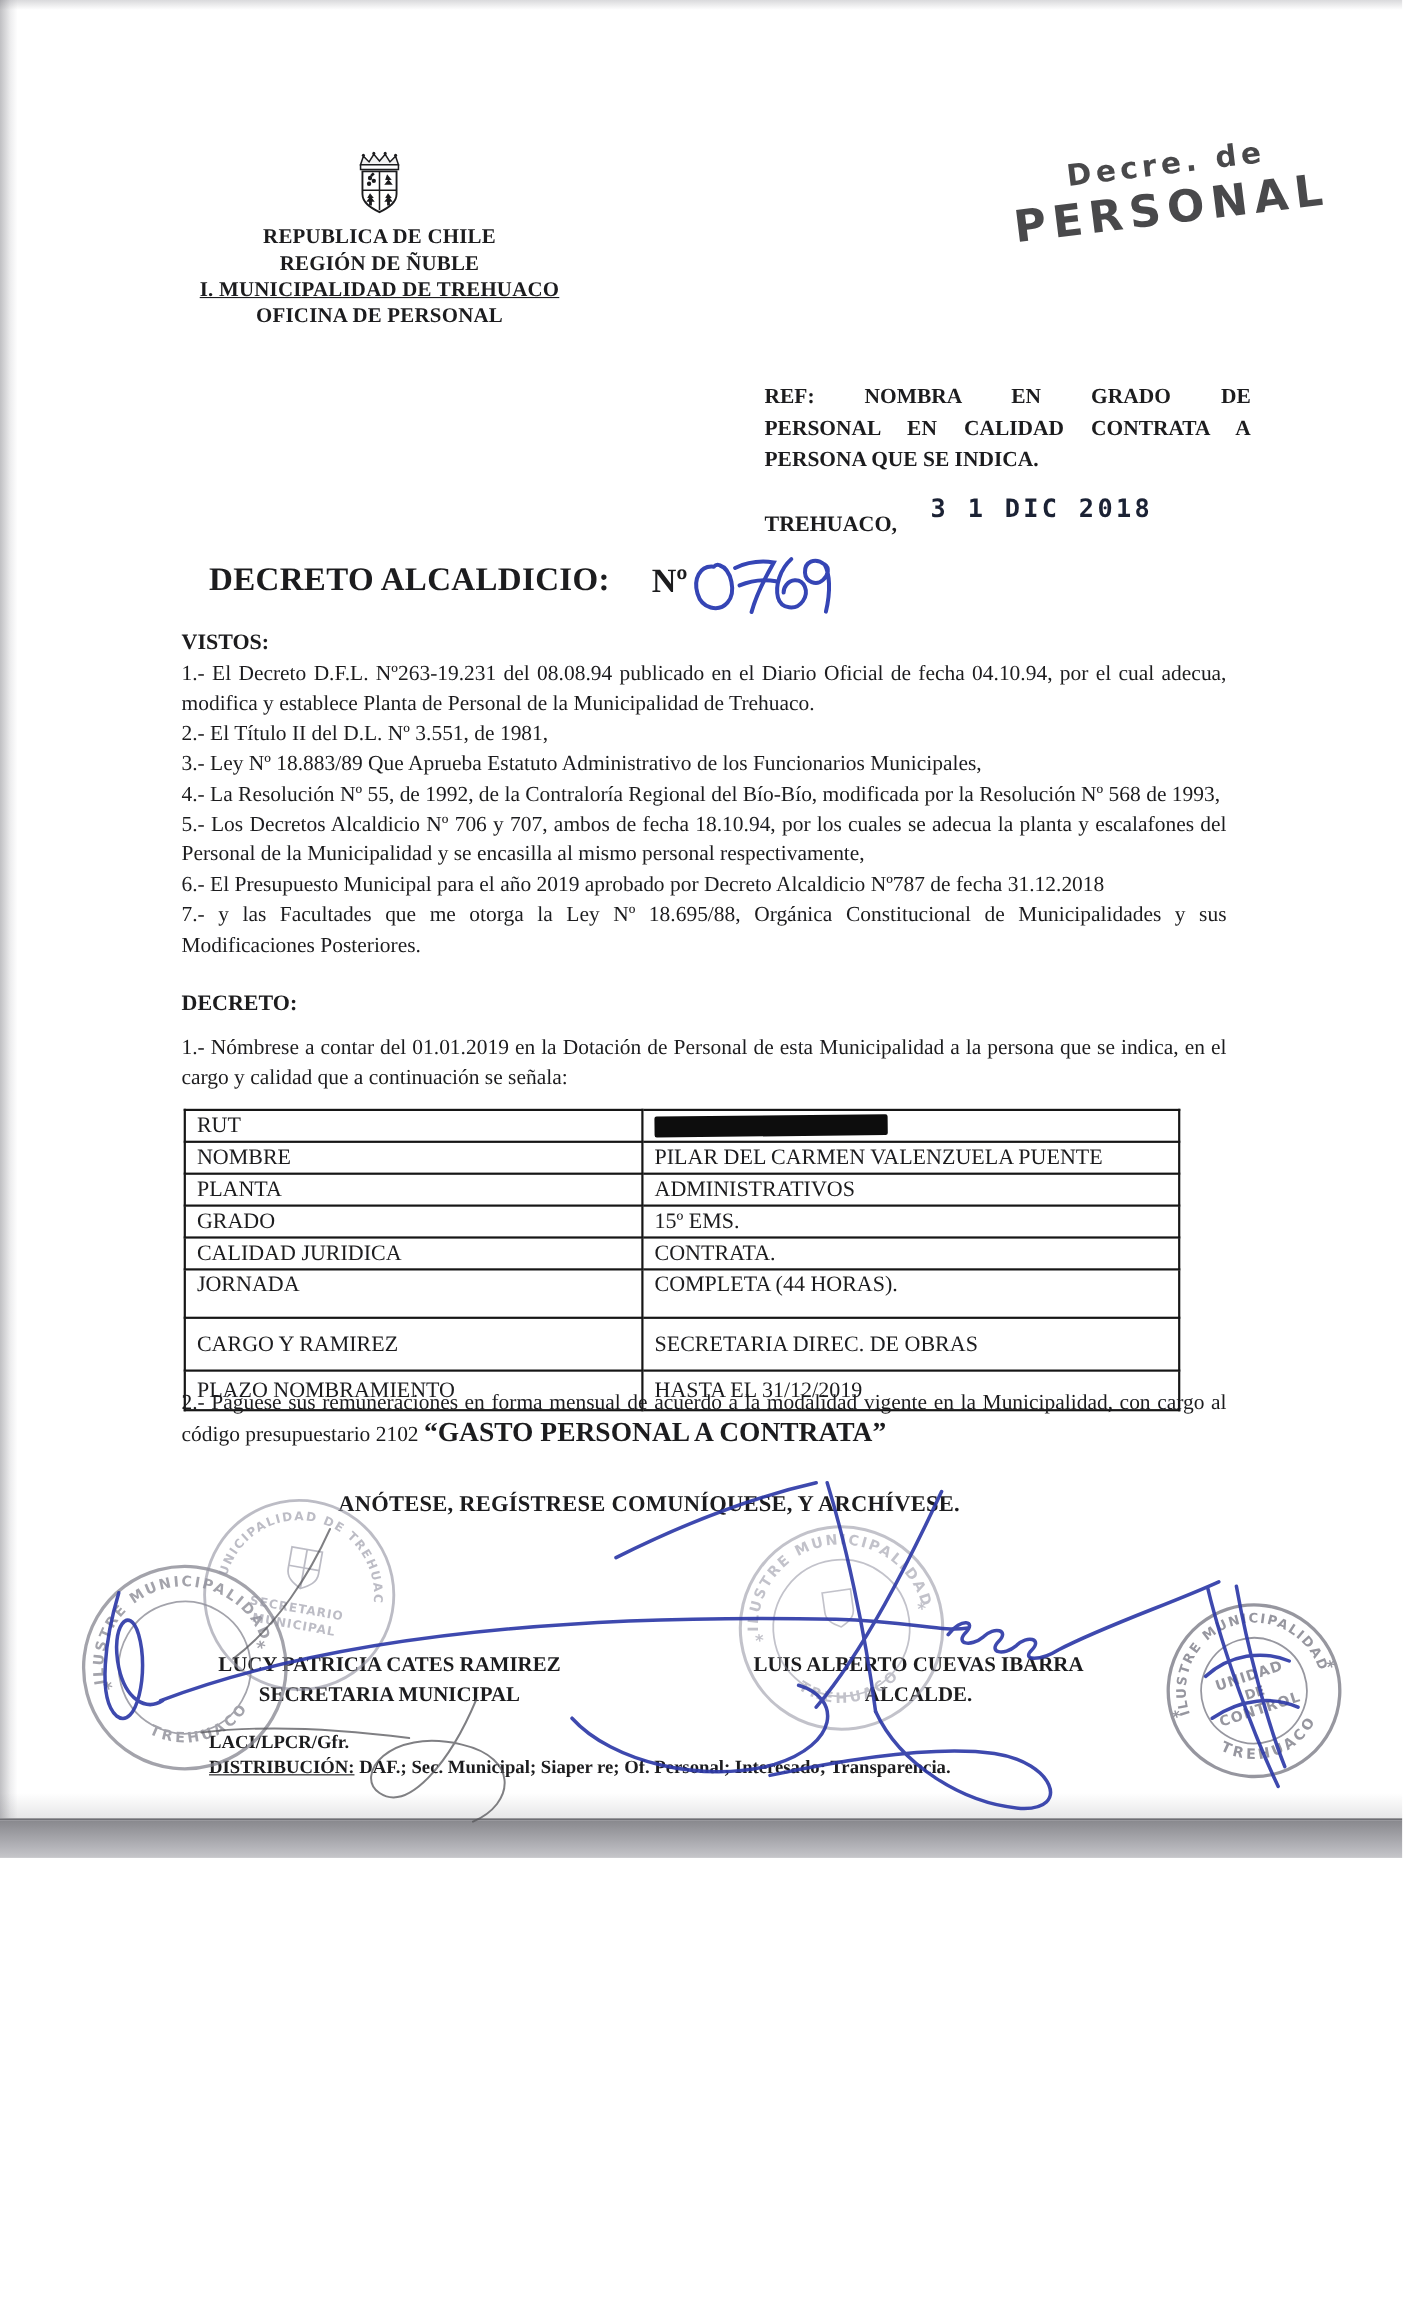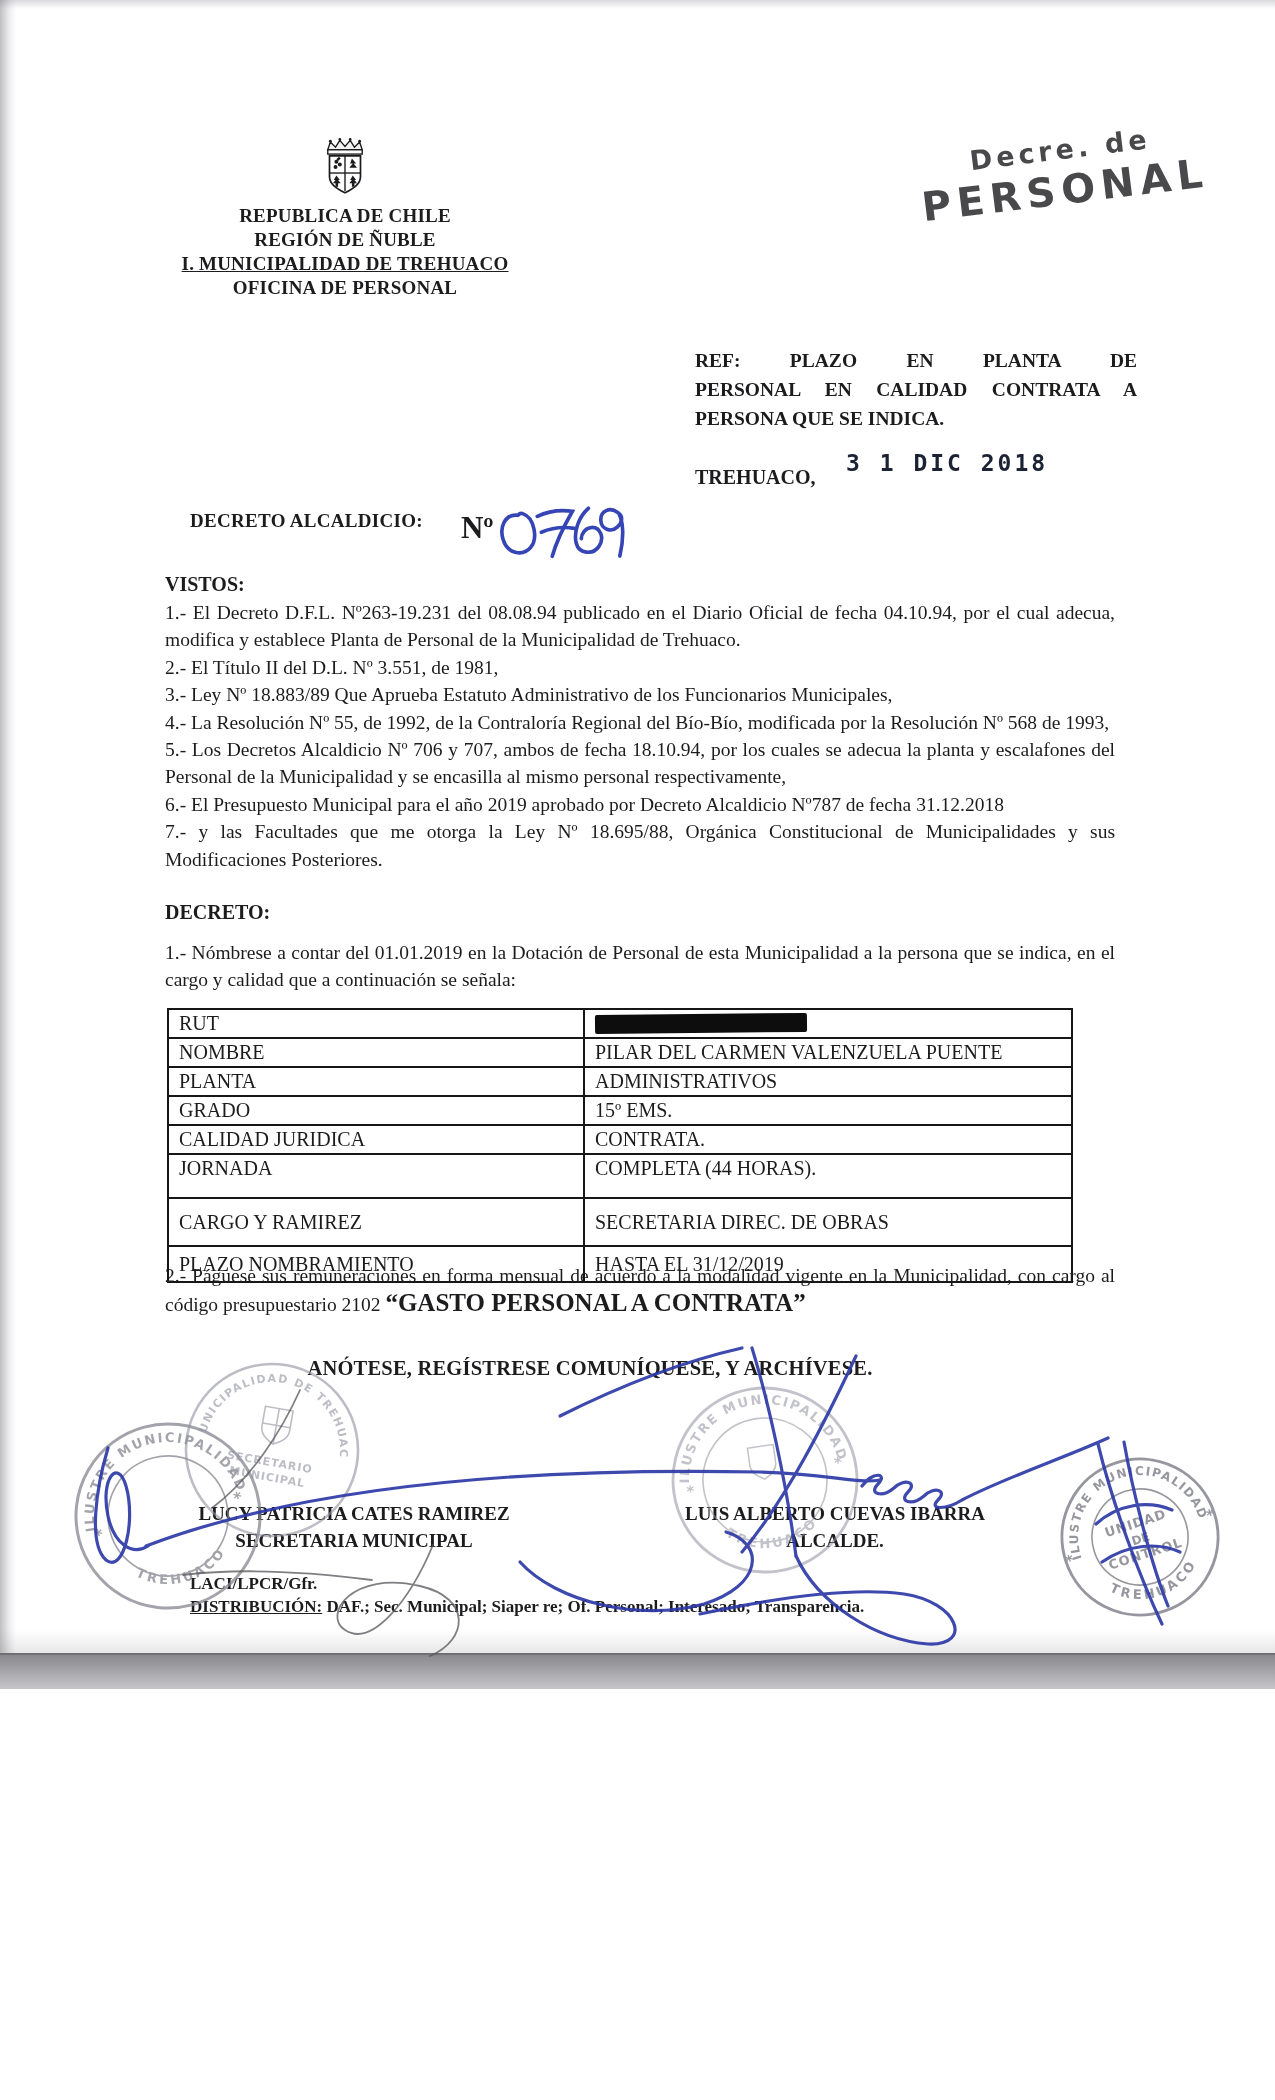--- a/index.html
+++ b/index.html
@@ -38,21 +38,21 @@
     font-weight:bold;font-size:19.5px;line-height:29px;}
   .jl{text-align:justify;text-align-last:justify;}
 
   .place-line{position:absolute;left:695px;top:466px;font-weight:bold;font-size:20px;}
   .date-stamp{position:absolute;left:846px;top:450px;
     font-family:"DejaVu Sans Mono","DejaVu Sans",monospace;
     font-size:23px;font-weight:600;letter-spacing:3px;color:#0f172a;opacity:.95;}
 
   
   .decree-title{position:absolute;left:190px;top:510px;display:flex;align-items:flex-start;}
-  .decree-title .t{font-weight:bold;font-size:19px;letter-spacing:.3px;}
+  .decree-title .t{font-weight:bold;font-size:30px;letter-spacing:.3px;}
   .decree-title .no{font-weight:bold;font-size:31px;margin-left:38px;}
   .decree-number-svg{margin-left:2px;margin-top:-8px;transform:rotate(-3deg);}
 
   
   .vistos{position:absolute;left:165px;top:571px;width:950px;}
   .sec-label{font-weight:bold;font-size:20px;line-height:27px;margin:0 0 1px 0;}
   .vistos p{margin:0;font-size:19.5px;line-height:27.4px;text-align:justify;}
   .decreto-label{position:absolute;left:165px;top:901px;font-weight:bold;font-size:20px;}
   .para1{position:absolute;left:165px;top:939px;width:950px;font-size:19.5px;line-height:27.4px;text-align:justify;}
   .para2{position:absolute;left:165px;top:1262px;width:950px;font-size:19.5px;line-height:27.4px;text-align:justify;}
@@ -120,21 +120,21 @@
     <div class="lh-line lh-underline">I. MUNICIPALIDAD DE TREHUACO</div>
     <div class="lh-line">OFICINA DE PERSONAL</div>
   </div>
 
   <div class="personal-stamp">
     <div class="l1">Decre. de</div>
     <div class="l2">PERSONAL</div>
   </div>
 
   <div class="ref-block">
-    <div class="jl">REF: PLAZO EN PLANTA DE</div>
+    <div class="jl">REF: NOMBRA EN GRADO DE</div>
     <div class="jl">PERSONAL EN CALIDAD CONTRATA A</div>
     <div>PERSONA QUE SE INDICA.</div>
   </div>
 
   <div class="place-line">TREHUACO,</div>
   <div class="date-stamp">3 1 DIC 2018</div>
 
   <div class="decree-title">
     <span class="t">DECRETO ALCALDICIO:</span>
     <span class="no">Nº</span>

